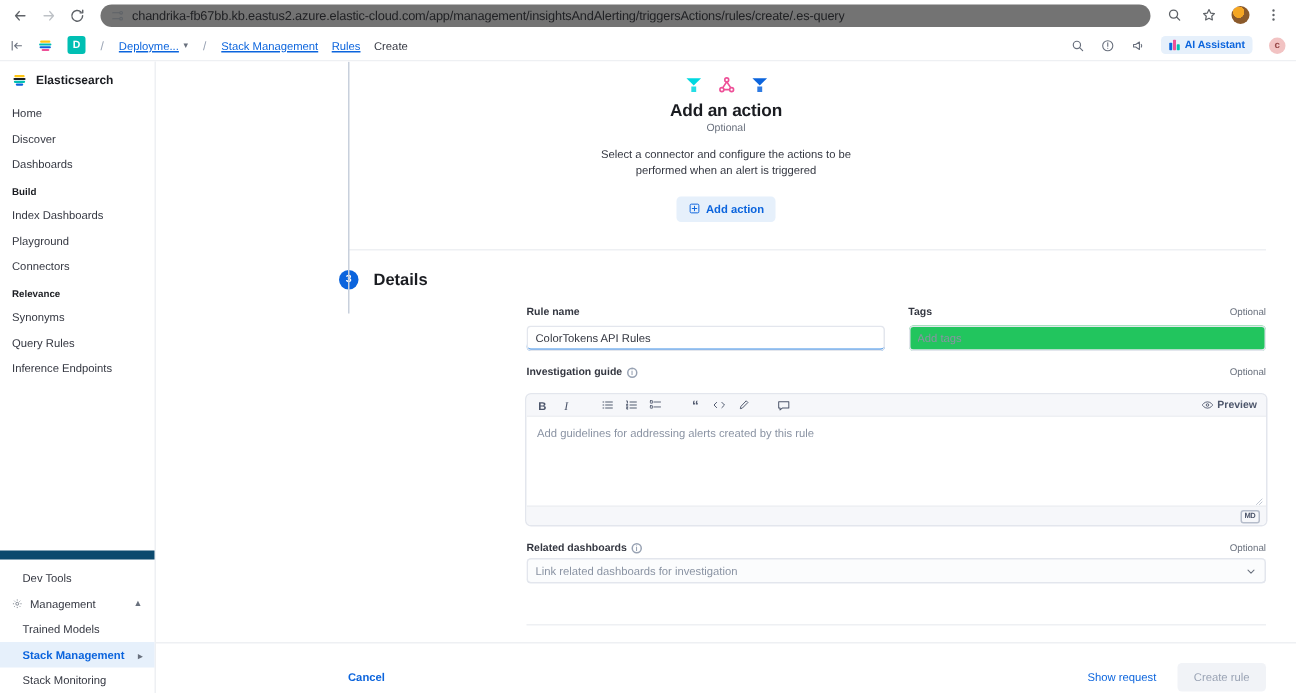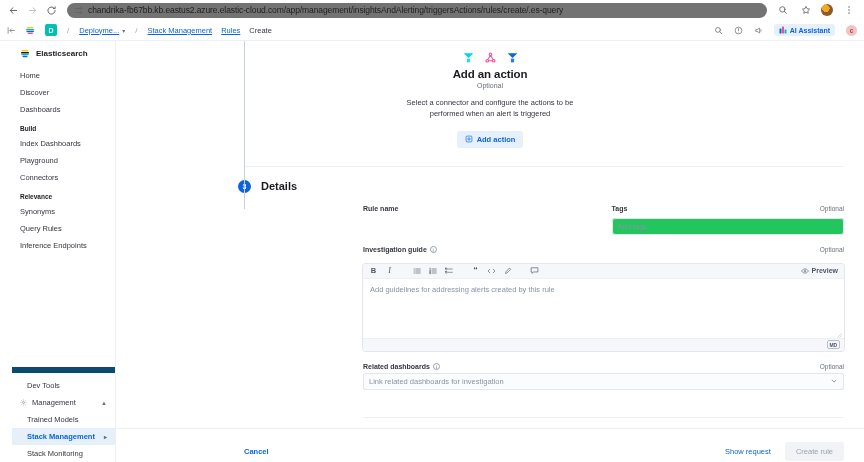--- a/index.html
+++ b/index.html
@@ -100,21 +100,21 @@
   }
   .ai-sq { width: 8px; height: 8px; position: relative; }
   .avatar-c {
     width: 11px; height: 11px; border-radius: 50%;
     background: #f2c3c3; color: #9b4a4a;
     font-size: 6.5px; display: flex; align-items: center; justify-content: center;
     font-weight: bold;
   }
 
   
-  .body-split { flex: 1 1 auto; display: flex; min-height: 0; margin-left: 12px; }
+  .body-split { flex: 1 1 auto; display: flex; min-height: 0; }
 
   
   .sidebar {
     width: 104px;
     flex: 0 0 104px;
     border-right: 1px solid #eef0f3;
     background: #fff;
     display: flex;
     flex-direction: column;
     font-size: 7.5px;
@@ -595,20 +595,21 @@
         <span class="step-badge">3</span>
         <span class="details-title">Details</span>
       </div>
 
       <div class="form-wrap">
         <div class="row-2col">
           <div class="col">
             <div class="field-head">
               <span class="field-label">Rule name</span>
             </div>
+            <input class="inp focused" type="text" value="ColorTokens API Rules" style="">
           </div>
           <div class="col">
             <div class="field-head">
               <span class="field-label">Tags</span>
               <span class="field-optional">Optional</span>
             </div>
             <input class="inp" type="text" placeholder="Add tags" style="">
           </div>
         </div>
 

